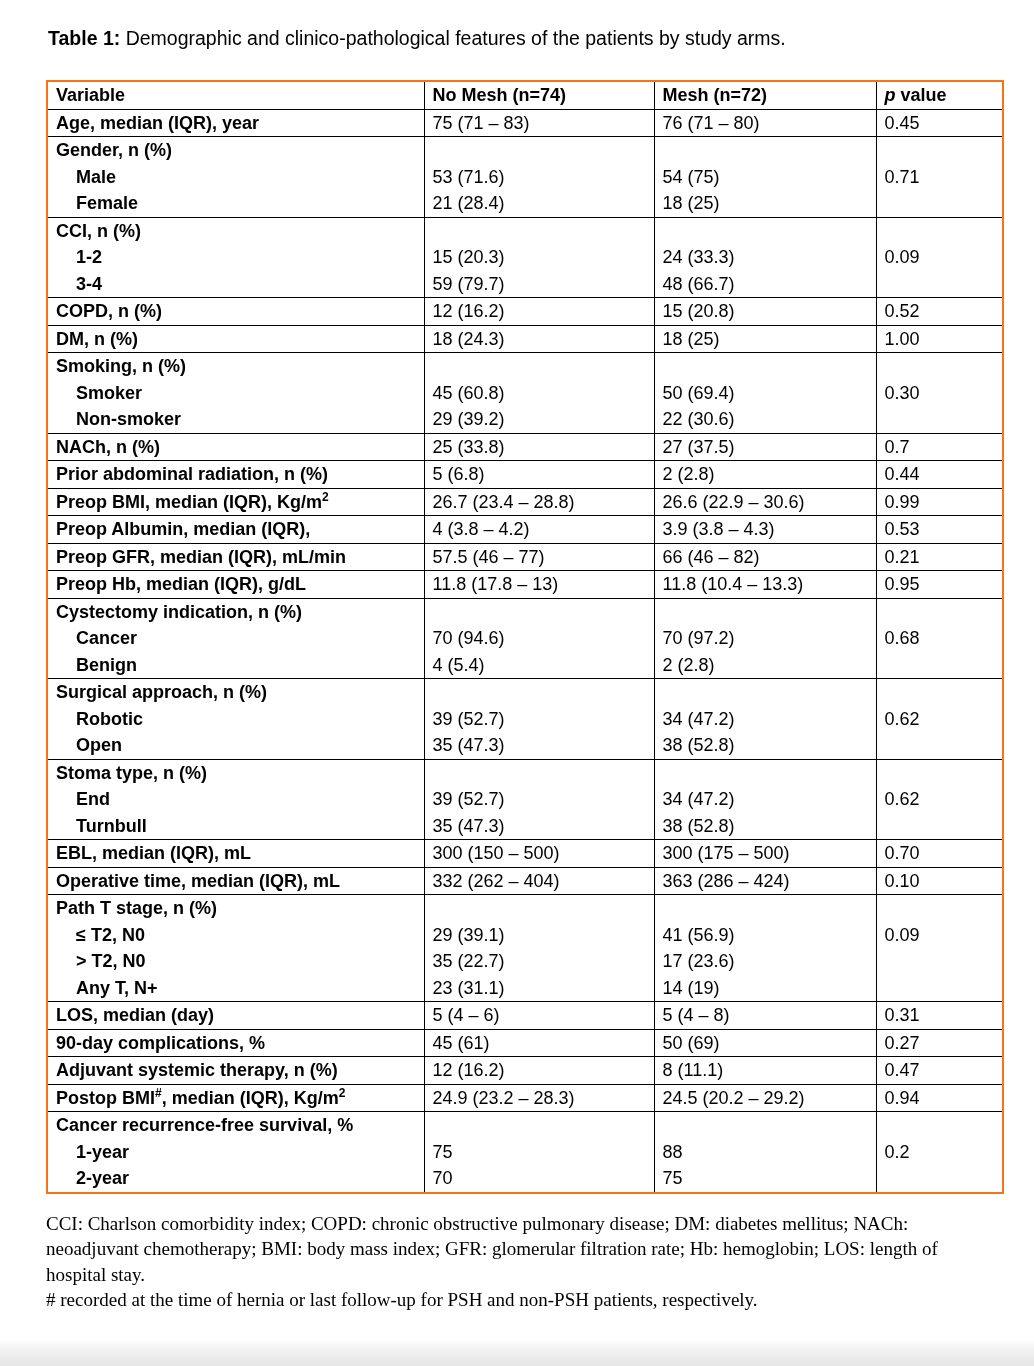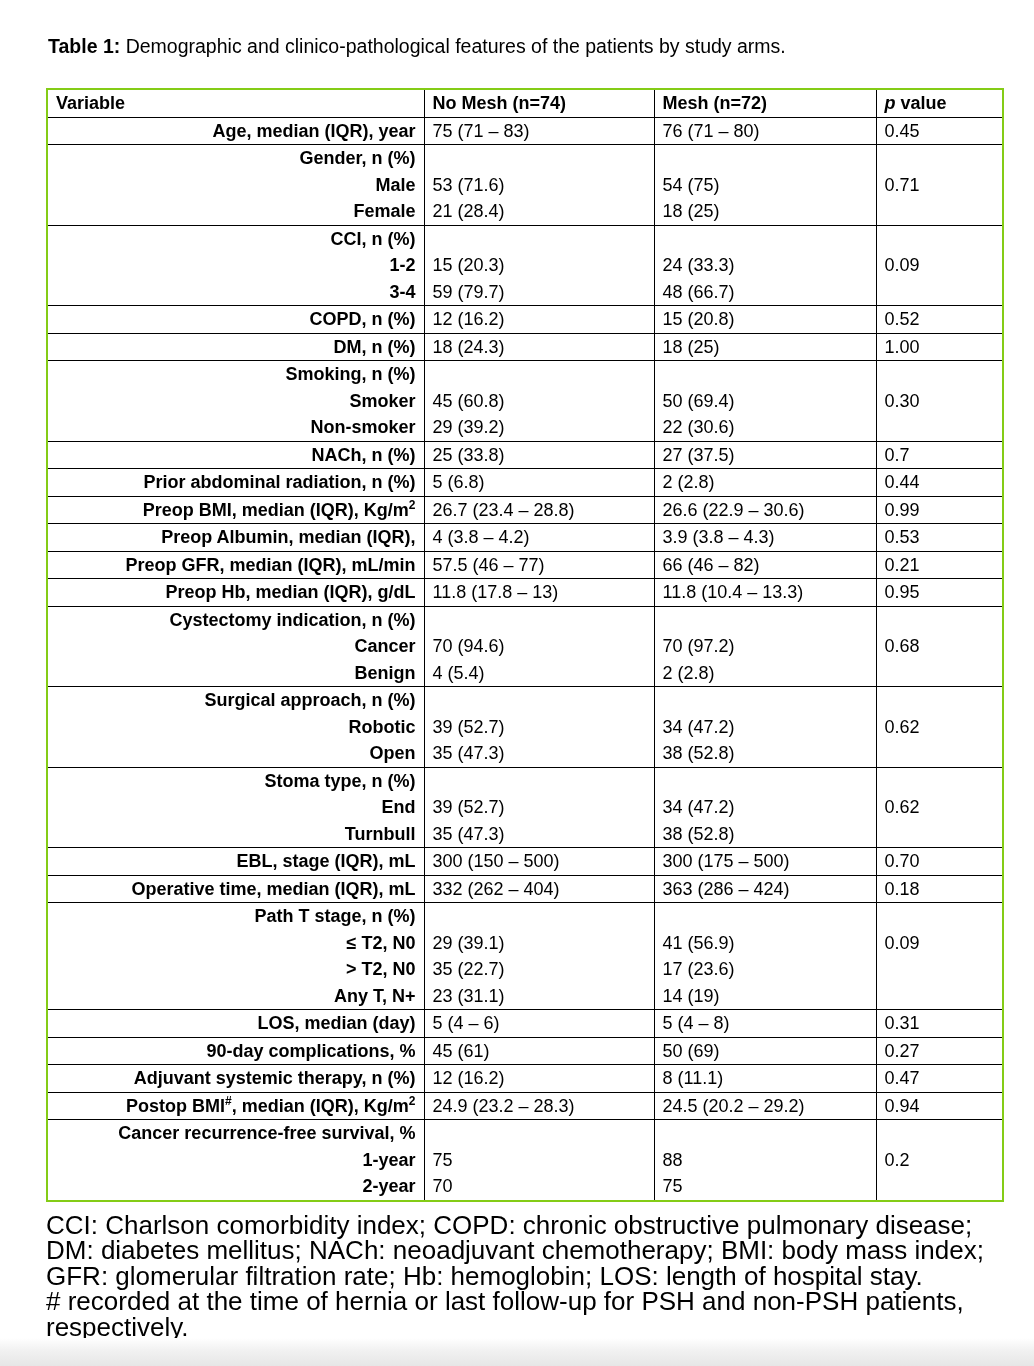--- a/index.html
+++ b/index.html
@@ -9,63 +9,64 @@
     font-family: "Liberation Sans", sans-serif;
     color: #000;
   }
   body {
     width: 1034px;
     height: 1366px;
     position: relative;
     overflow: hidden;
   }
   .page {
-    padding: 30px 44px 0 46px;
+    padding: 22px 44px 0 46px;
     box-sizing: border-box;
   }
   .title {
     font-size: 19.5px;
     line-height: 24px;
     margin: 4px 0 24px 2px;
   }
   table.demo-table {
     border-collapse: collapse;
     width: 956px;
     table-layout: fixed;
-    border: 2px solid #84cc16;
+    border: 2px solid #f97316;
     margin-top: 30px;
   }
   table.demo-table th,
   table.demo-table td {
     border: 1.5px solid #000;
     vertical-align: top;
     padding: 0px 8px;
     font-size: 18px;
     line-height: 26.5px;
     overflow: hidden;
     white-space: nowrap;
   }
   table.demo-table th {
     text-align: left;
     font-weight: bold;
   }
-  td.var { font-weight: bold; text-align: right; }
+  td.var { font-weight: bold; }
   td.val, td.pval { font-weight: normal; }
   .line { min-height: 26.5px; }
   .line.indent { padding-left: 20px; }
   sup {
     font-size: 12px;
     line-height: 0;
     vertical-align: super;
   }
   .footnotes {
-    font-size: 26px;
+    font-size: 19px;
     line-height: 25.5px;
-    margin-top: 11px;
+    margin-top: 17px;
     width: 948px;
+    font-family: Liberation Serif, serif;
   }
   .bottom-fade {
     position: absolute;
     bottom: 0;
     left: 0;
     width: 100%;
     height: 28px;
     background: linear-gradient(180deg, #ffffff 0%, #f1f1f1 45%, #e6e6e6 100%);
   }
 </style>
@@ -347,21 +348,21 @@
             <div class="line"><span>34 (47.2)</span></div>
             <div class="line"><span>38 (52.8)</span></div>
           </td>
           <td class="pval">
             <div class="line">&nbsp;</div>
             <div class="line"><span>0.62</span></div>
           </td>
         </tr>
         <tr>
           <td class="var">
-            <div class="line"><span>EBL, stage (IQR), mL</span></div>
+            <div class="line"><span>EBL, median (IQR), mL</span></div>
           </td>
           <td class="val">
             <div class="line"><span>300 (150 – 500)</span></div>
           </td>
           <td class="val">
             <div class="line"><span>300 (175 – 500)</span></div>
           </td>
           <td class="pval">
             <div class="line"><span>0.70</span></div>
           </td>
@@ -370,21 +371,21 @@
           <td class="var">
             <div class="line"><span>Operative time, median (IQR), mL</span></div>
           </td>
           <td class="val">
             <div class="line"><span>332 (262 – 404)</span></div>
           </td>
           <td class="val">
             <div class="line"><span>363 (286 – 424)</span></div>
           </td>
           <td class="pval">
-            <div class="line"><span>0.18</span></div>
+            <div class="line"><span>0.10</span></div>
           </td>
         </tr>
         <tr>
           <td class="var">
             <div class="line"><span>Path T stage, n (%)</span></div>
             <div class="line indent"><span>≤ T2, N0</span></div>
             <div class="line indent"><span>&gt; T2, N0</span></div>
             <div class="line indent"><span>Any T, N+</span></div>
           </td>
           <td class="val">

